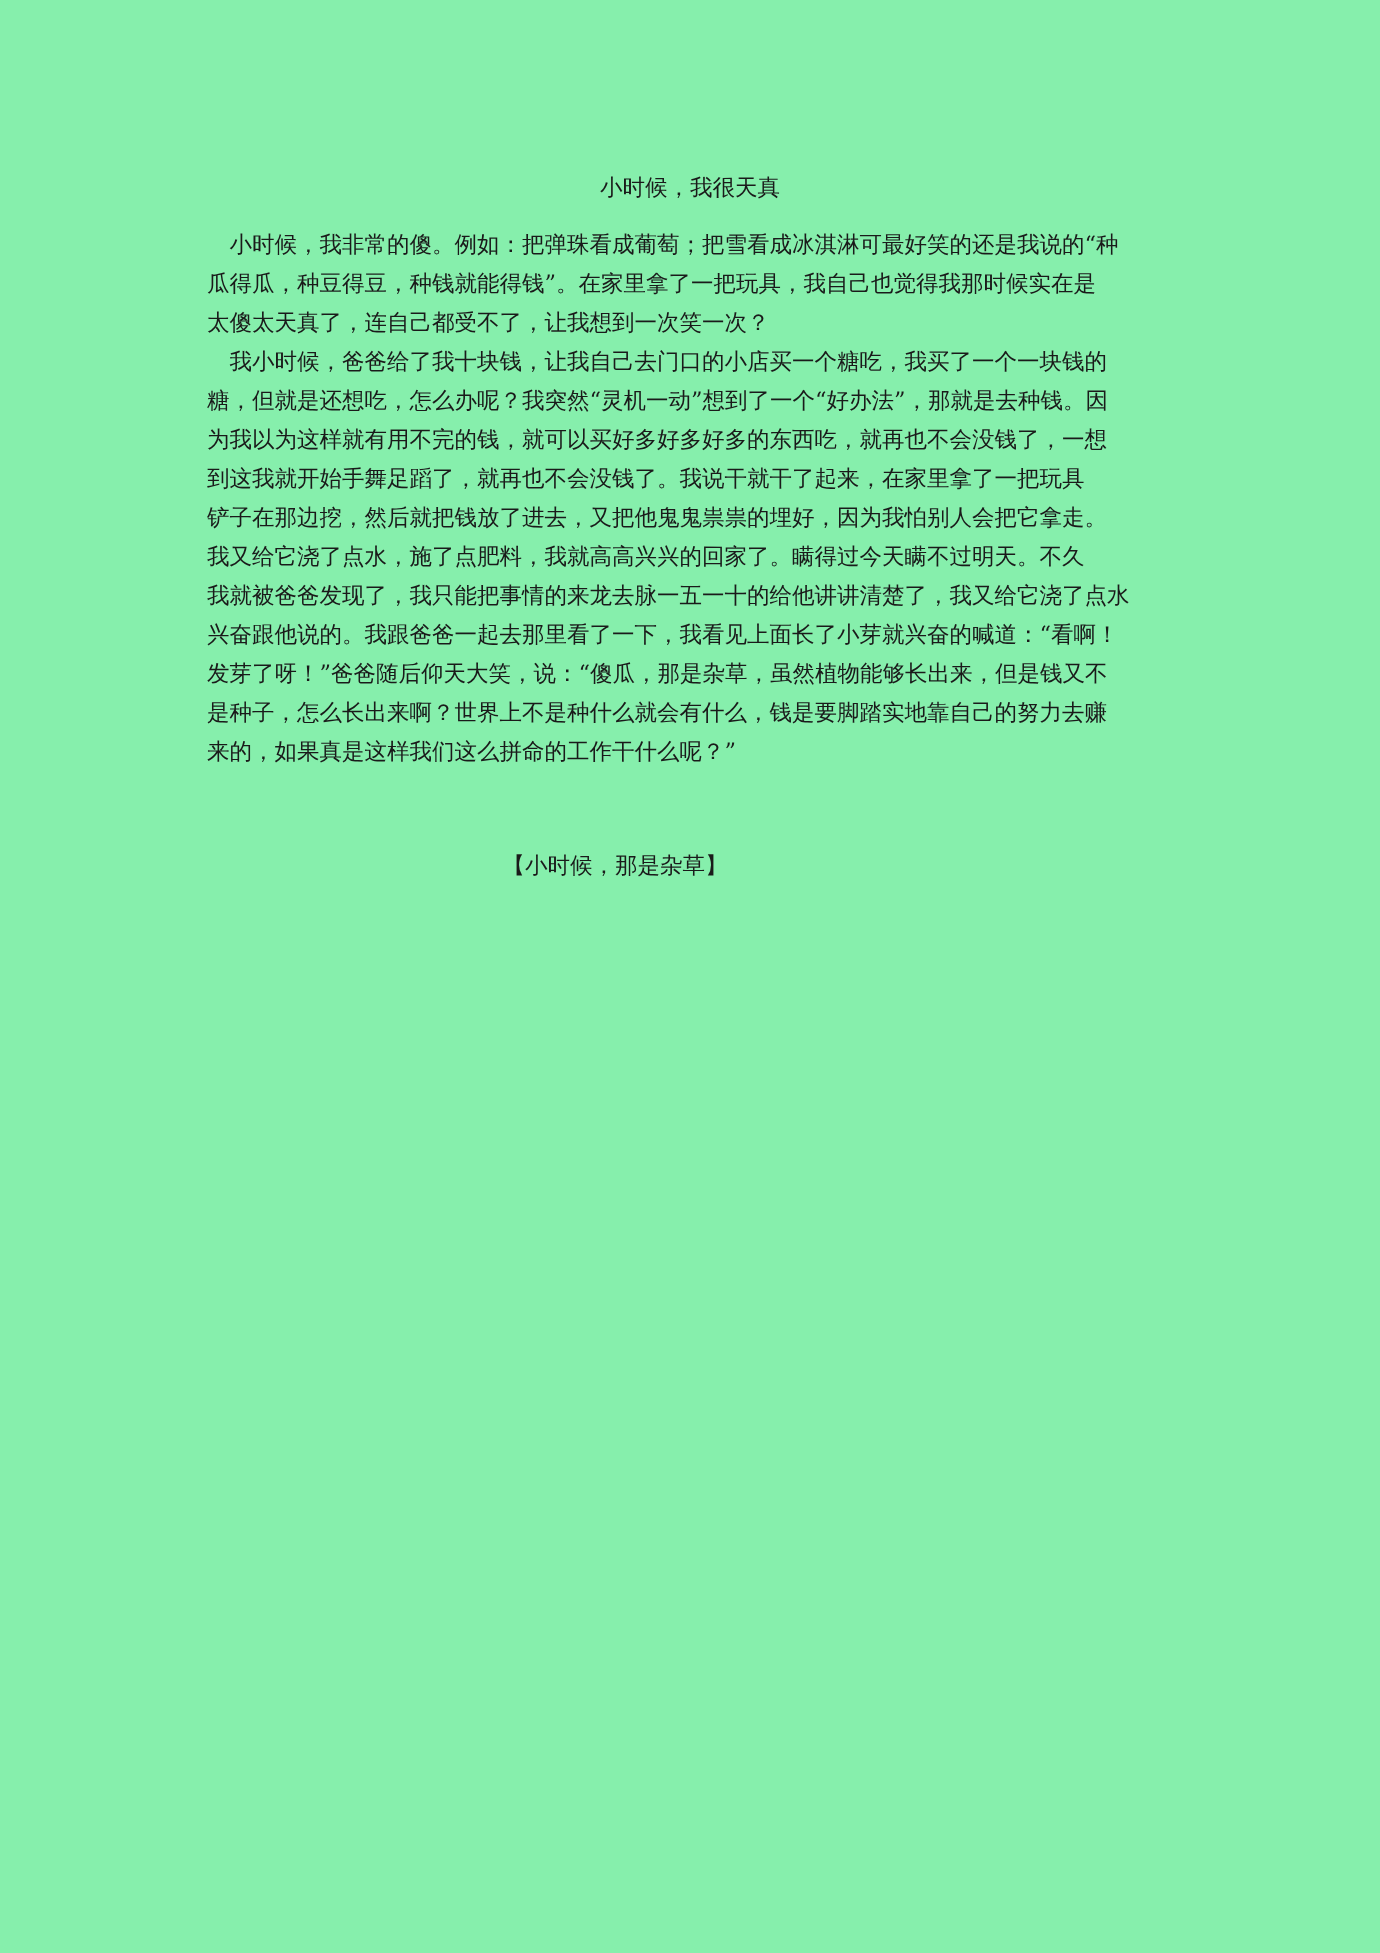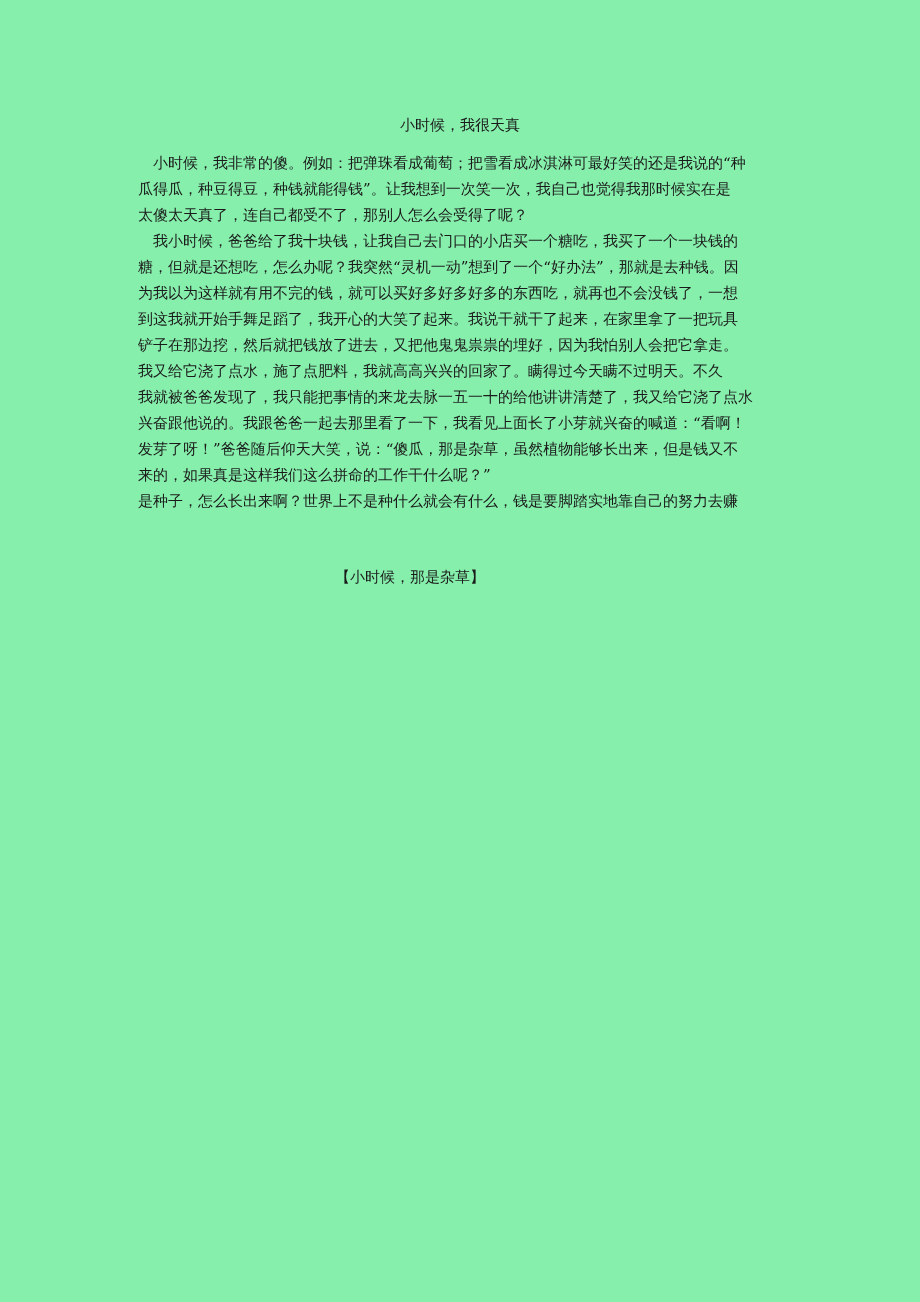--- a/index.html
+++ b/index.html
@@ -55,29 +55,29 @@
     }
   </style>
 </head>
 <body>
 
 <div class="page">
   <div class="doc-title">小时候，我很天真</div>
 
   <div class="body-text">
     <span class="line">　小时候，我非常的傻。例如：把弹珠看成葡萄；把雪看成冰淇淋可最好笑的还是我说的“种</span>
-    <span class="line">瓜得瓜，种豆得豆，种钱就能得钱”。让我想到一次笑一次，我自己也觉得我那时候实在是</span>
-    <span class="line">太傻太天真了，连自己都受不了，那别人怎么会受得了呢？</span>
+    <span class="line">瓜得瓜，种豆得豆，种钱就能得钱”。在家里拿了一把玩具，我自己也觉得我那时候实在是</span>
+    <span class="line">太傻太天真了，连自己都受不了，让我想到一次笑一次？</span>
     <span class="line">　我小时候，爸爸给了我十块钱，让我自己去门口的小店买一个糖吃，我买了一个一块钱的</span>
     <span class="line">糖，但就是还想吃，怎么办呢？我突然“灵机一动”想到了一个“好办法”，那就是去种钱。因</span>
     <span class="line">为我以为这样就有用不完的钱，就可以买好多好多好多的东西吃，就再也不会没钱了，一想</span>
-    <span class="line">到这我就开始手舞足蹈了，我开心的大笑了起来。我说干就干了起来，在家里拿了一把玩具</span>
+    <span class="line">到这我就开始手舞足蹈了，就再也不会没钱了。我说干就干了起来，在家里拿了一把玩具</span>
     <span class="line">铲子在那边挖，然后就把钱放了进去，又把他鬼鬼祟祟的埋好，因为我怕别人会把它拿走。</span>
     <span class="line"> 我又给它浇了点水，施了点肥料，我就高高兴兴的回家了。瞒得过今天瞒不过明天。不久</span>
     <span class="line">我就被爸爸发现了，我只能把事情的来龙去脉一五一十的给他讲讲清楚了，我又给它浇了点水</span>
     <span class="line">兴奋跟他说的。我跟爸爸一起去那里看了一下，我看见上面长了小芽就兴奋的喊道：“看啊！</span>
     <span class="line">发芽了呀！”爸爸随后仰天大笑，说：“傻瓜，那是杂草，虽然植物能够长出来，但是钱又不</span>
+    <span class="line">是种子，怎么长出来啊？世界上不是种什么就会有什么，钱是要脚踏实地靠自己的努力去赚</span>
     <span class="line">来的，如果真是这样我们这么拼命的工作干什么呢？”</span>
-    <span class="line">是种子，怎么长出来啊？世界上不是种什么就会有什么，钱是要脚踏实地靠自己的努力去赚</span>
   </div>
 
   <div class="footer-title">【小时候，那是杂草】</div>
 </div>
 
 </body></html>

